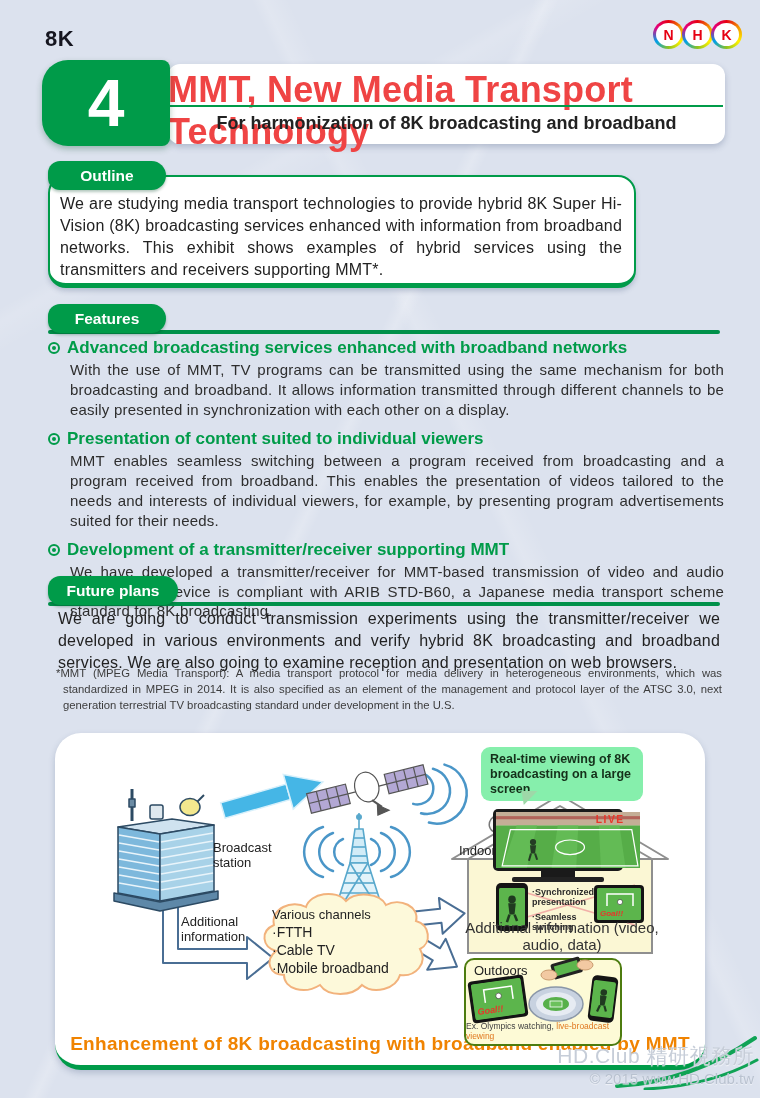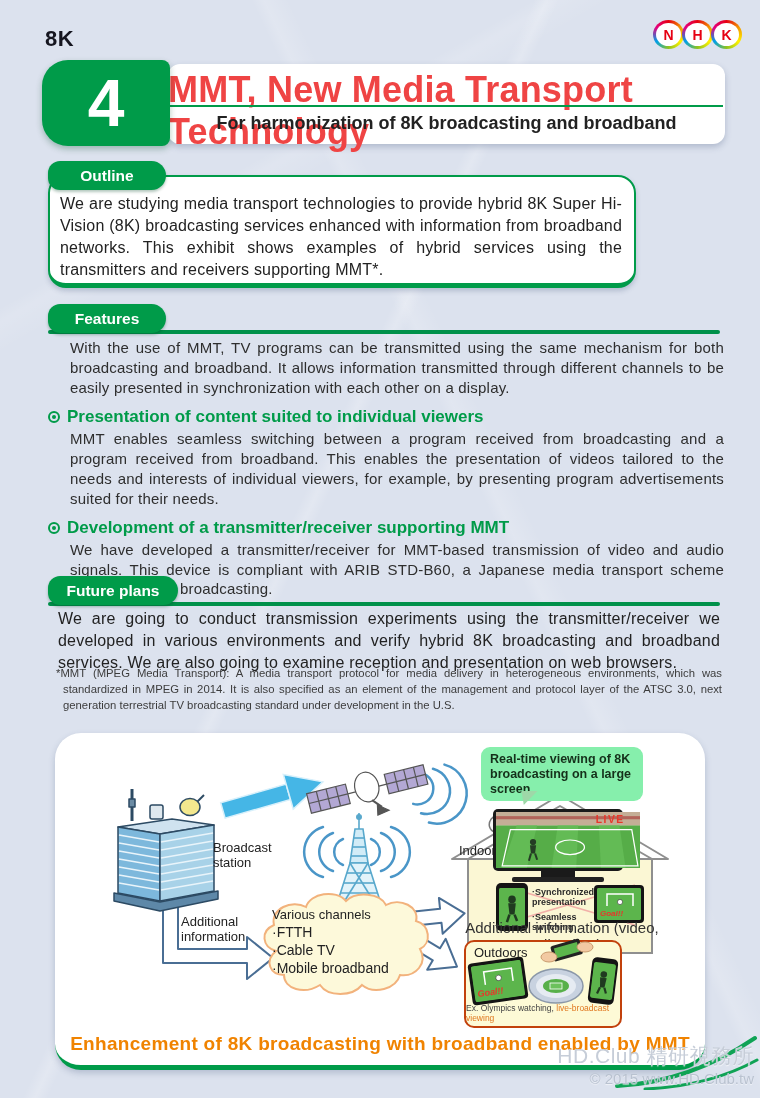--- a/index.html
+++ b/index.html
@@ -79,21 +79,21 @@
   .phone1 { left:441px; top:150px; width:32px; height:48px; background:#141414; border-radius:5px; padding:5px 3px; z-index:4; }
   .mini-screen { width:100%; height:100%; background:#5cb54c; border-radius:2px; overflow:hidden; }
   .bullets { left:477px; top:155px; width:64px; z-index:4; }
   .mini-bullet { font-size:9px; font-weight:bold; color:#2a2a2a; line-height:1.1; margin-bottom:5px; }
   .tablet1 { left:539px; top:152px; width:50px; height:38px; background:#141414; border-radius:4px; padding:3px; z-index:4; }
   .in-caption { left:400px; top:186px; width:214px; text-align:center; font-size:15px; color:#333; z-index:4; }
   .cloud { left:193px; top:156px; width:188px; height:114px; z-index:3; }
   .cloud-text { position:absolute; left:24px; top:18px; color:#222; }
   .cloud-title { font-size:13px; margin-bottom:1px; }
   .cloud-item { font-size:14px; line-height:1.3; }
-  .outdoors { left:409px; top:207px; width:158px; height:88px; background:#fdfad6; border:2px solid #c2410c; border-radius:10px; z-index:4; }
+  .outdoors { left:409px; top:225px; width:158px; height:88px; background:#fdfad6; border:2px solid #4d7c0f; border-radius:10px; z-index:4; }
   .od-label { position:absolute; left:8px; top:3px; font-size:13px; color:#222; }
   .od-tablet { position:absolute; left:4px; top:18px; width:56px; height:42px; background:#141414; border-radius:4px; padding:3px; transform:rotate(-8deg); }
   .od-stadium { position:absolute; left:62px; top:26px; }
   .od-hands { position:absolute; left:70px; top:-6px; }
   .od-phone { position:absolute; left:124px; top:16px; width:26px; height:46px; background:#141414; border-radius:5px; padding:5px 2px; transform:rotate(7deg); }
   .od-caption { position:absolute; left:0; right:0; bottom:3px; font-size:8.5px; }
   .od-cap-dark { color:#444; }
   .od-cap-orange { color:#e07820; }
   .tagline { left:0; right:0; top:300px; text-align:center; font-size:19px; font-weight:bold; color:#f08300; letter-spacing:.3px; }
 
@@ -133,20 +133,24 @@
   <div class="abs outline-box">
     <div class="outline-body">We are studying media transport technologies to provide hybrid 8K Super Hi-Vision (8K) broadcasting services enhanced with information from broadband networks. This exhibit shows examples of hybrid services using the transmitters and receivers supporting MMT*.</div>
   </div>
 
   <div class="abs sec-head features-head">
     <div class="sec-rule"></div>
     <div class="pill">Features</div>
   </div>
   <div class="abs features-list">
     <div class="feat">
+      <div class="feat-head">
+        <span class="bullet"></span>
+        <span class="feat-title">Advanced broadcasting services enhanced with broadband networks</span>
+      </div>
       <div class="feat-body">With the use of MMT, TV programs can be transmitted using the same mechanism for both broadcasting and broadband. It allows information transmitted through different channels to be easily presented in synchronization with each other on a display.</div>
     </div>
     <div class="feat">
       <div class="feat-head">
         <span class="bullet"></span>
         <span class="feat-title">Presentation of content suited to individual viewers</span>
       </div>
       <div class="feat-body">MMT enables seamless switching between a program received from broadcasting and a program received from broadband. This enables the presentation of videos tailored to the needs and interests of individual viewers, for example, by presenting program advertisements suited for their needs.</div>
     </div>
     <div class="feat">

